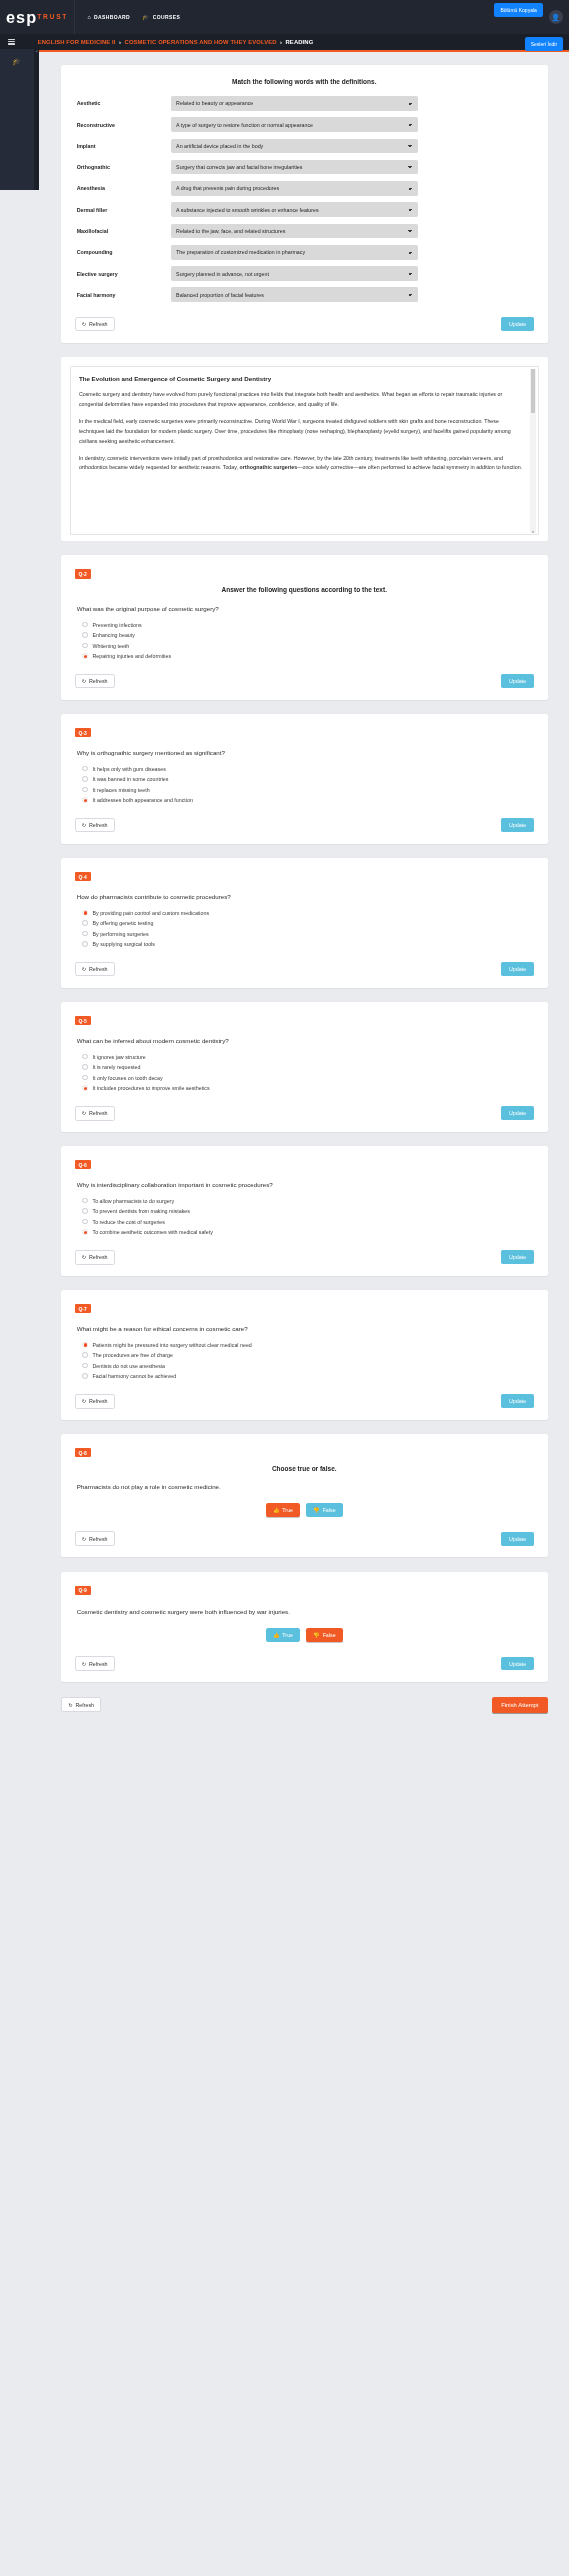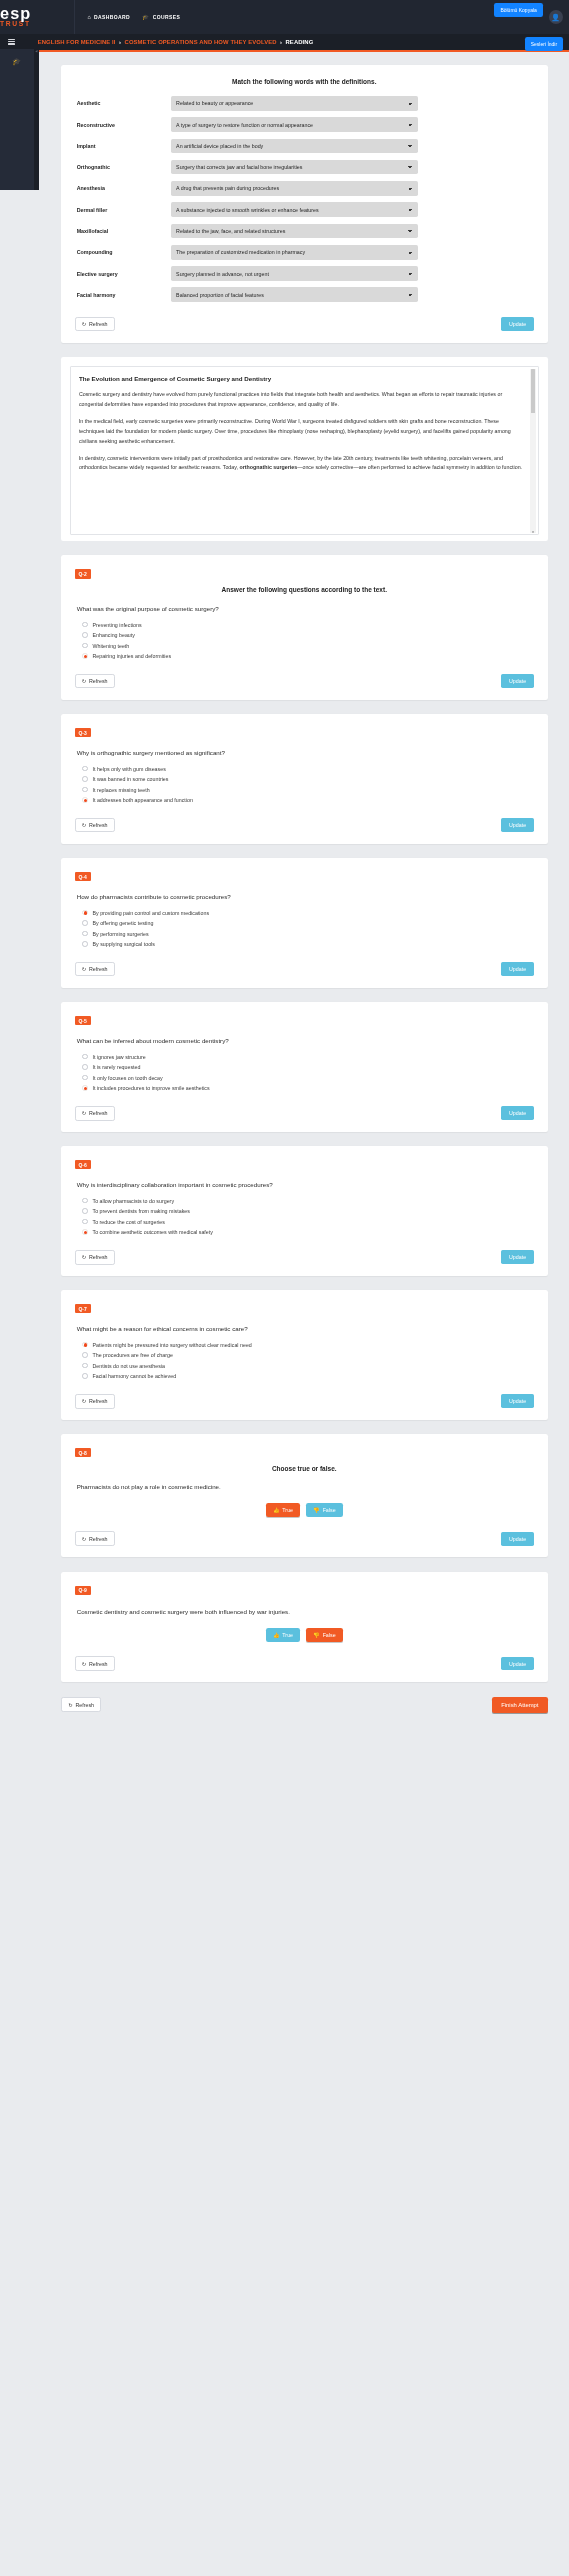--- a/index.html
+++ b/index.html
@@ -16,21 +16,21 @@
     background: #212631;
     height: 34px;
     display: flex;
     align-items: center;
     position: relative;
   }
   .brand {
     width: 75px;
     height: 34px;
     display: flex;
-    flex-direction: column;
+    align-items: center;
     justify-content: center;
     border-right: 0.6px solid #2c3240;
     flex: 0 0 75px;
   }
   .brand-esp {
     color: #ffffff;
     font-size: 16.3px;
     font-weight: 700;
     letter-spacing: 1.1px;
     line-height: 14.6px;

